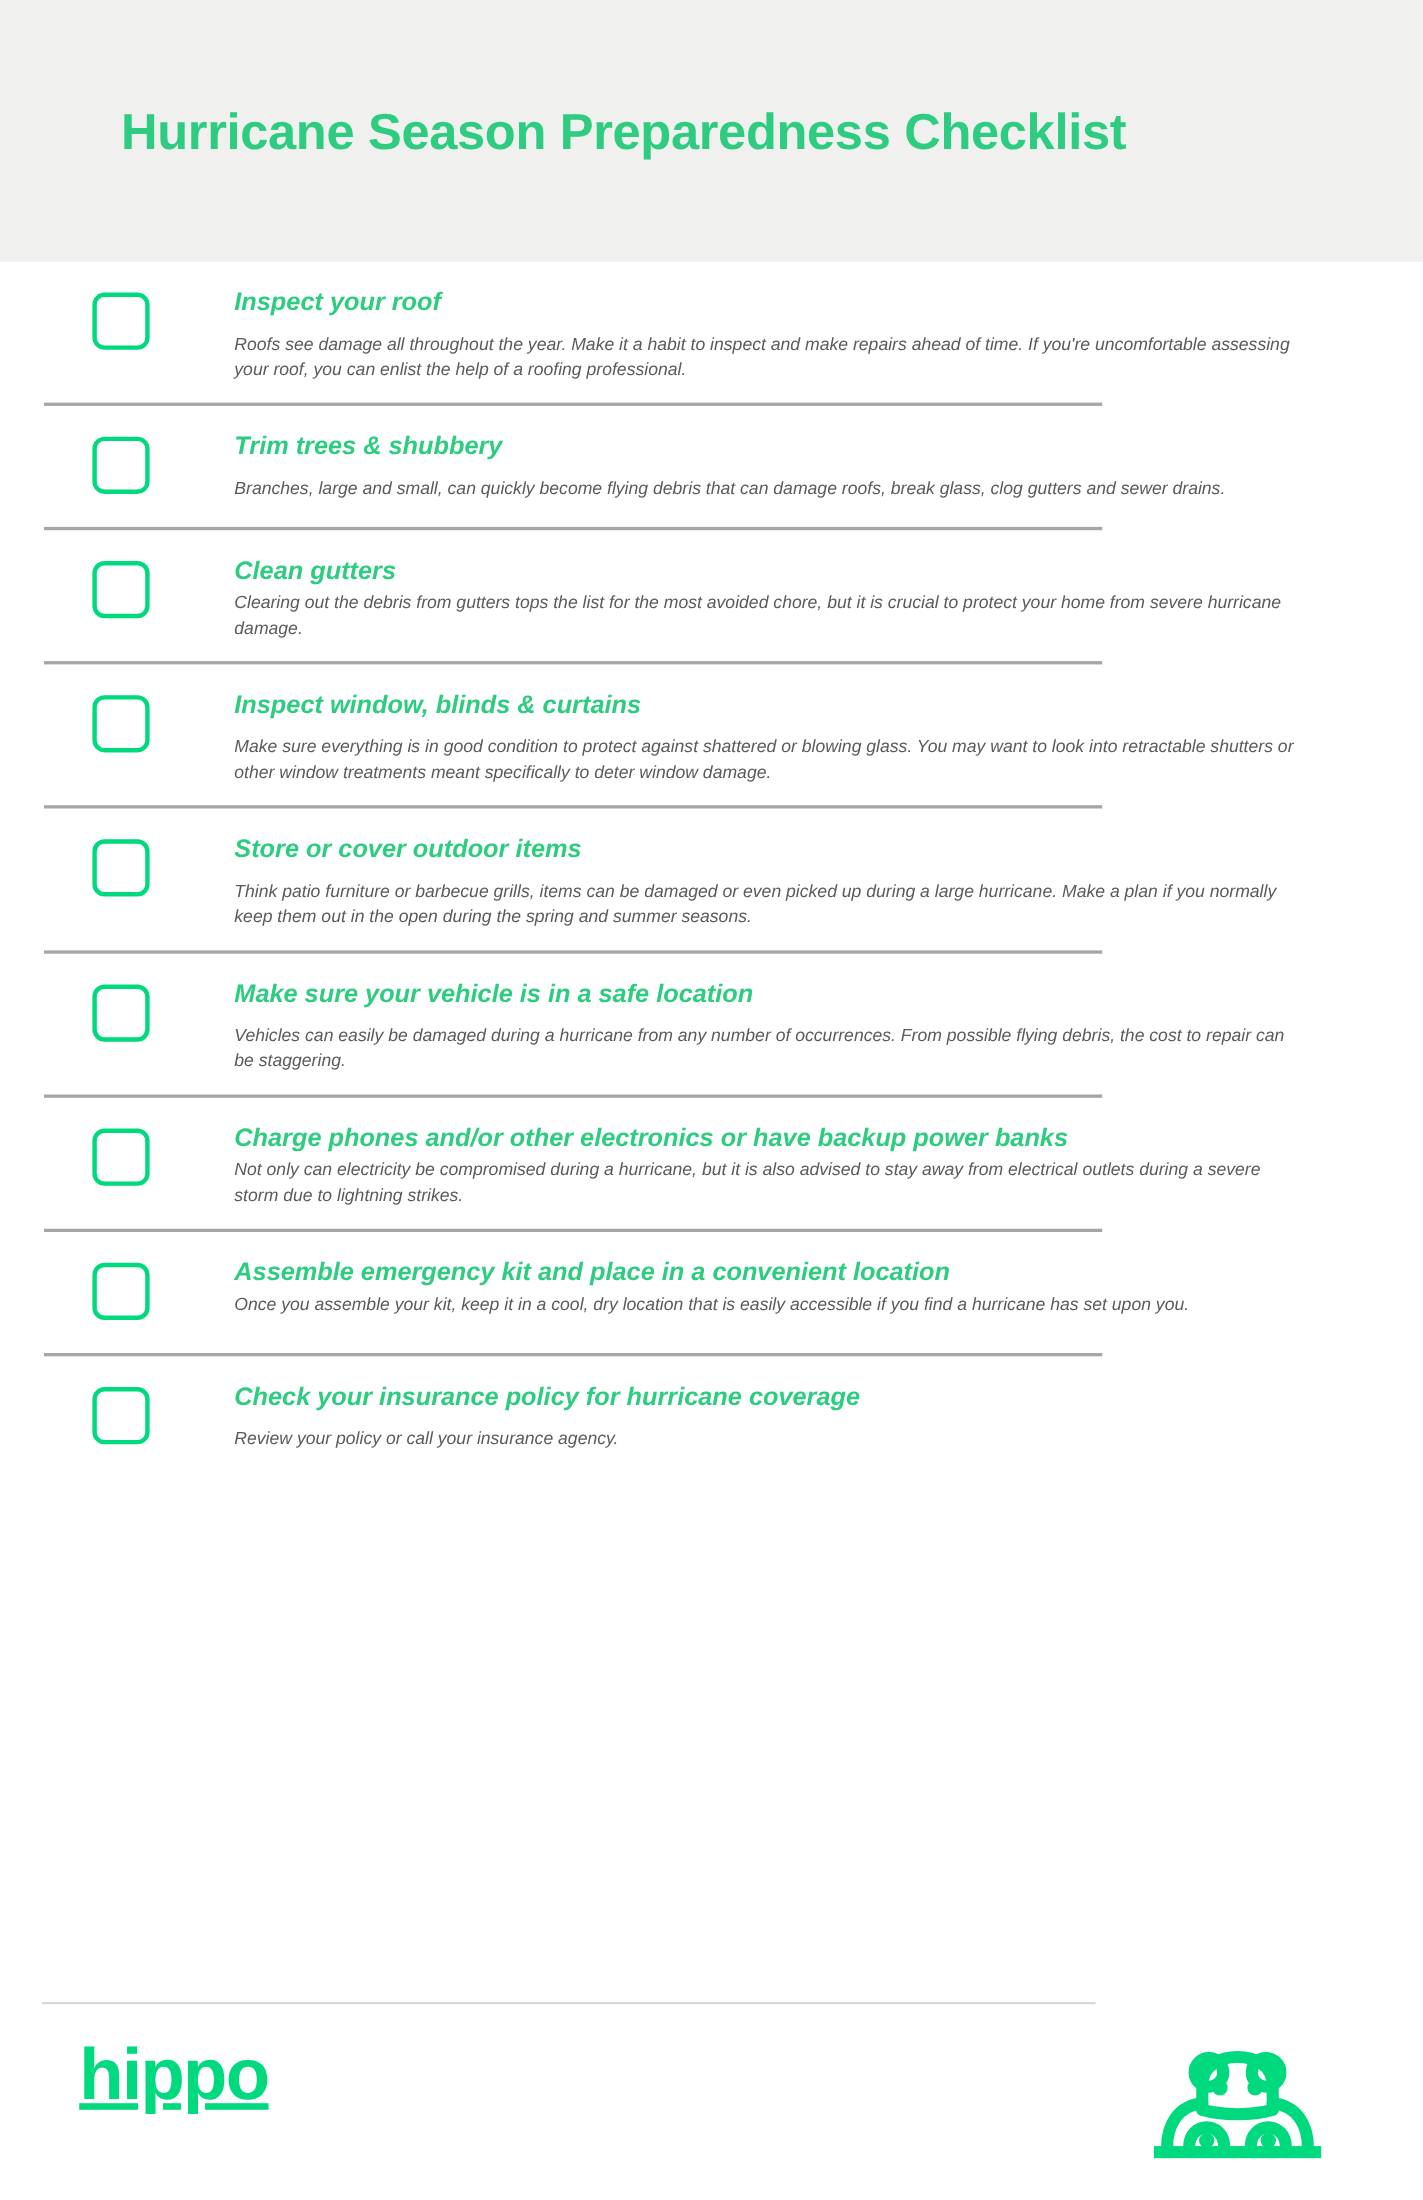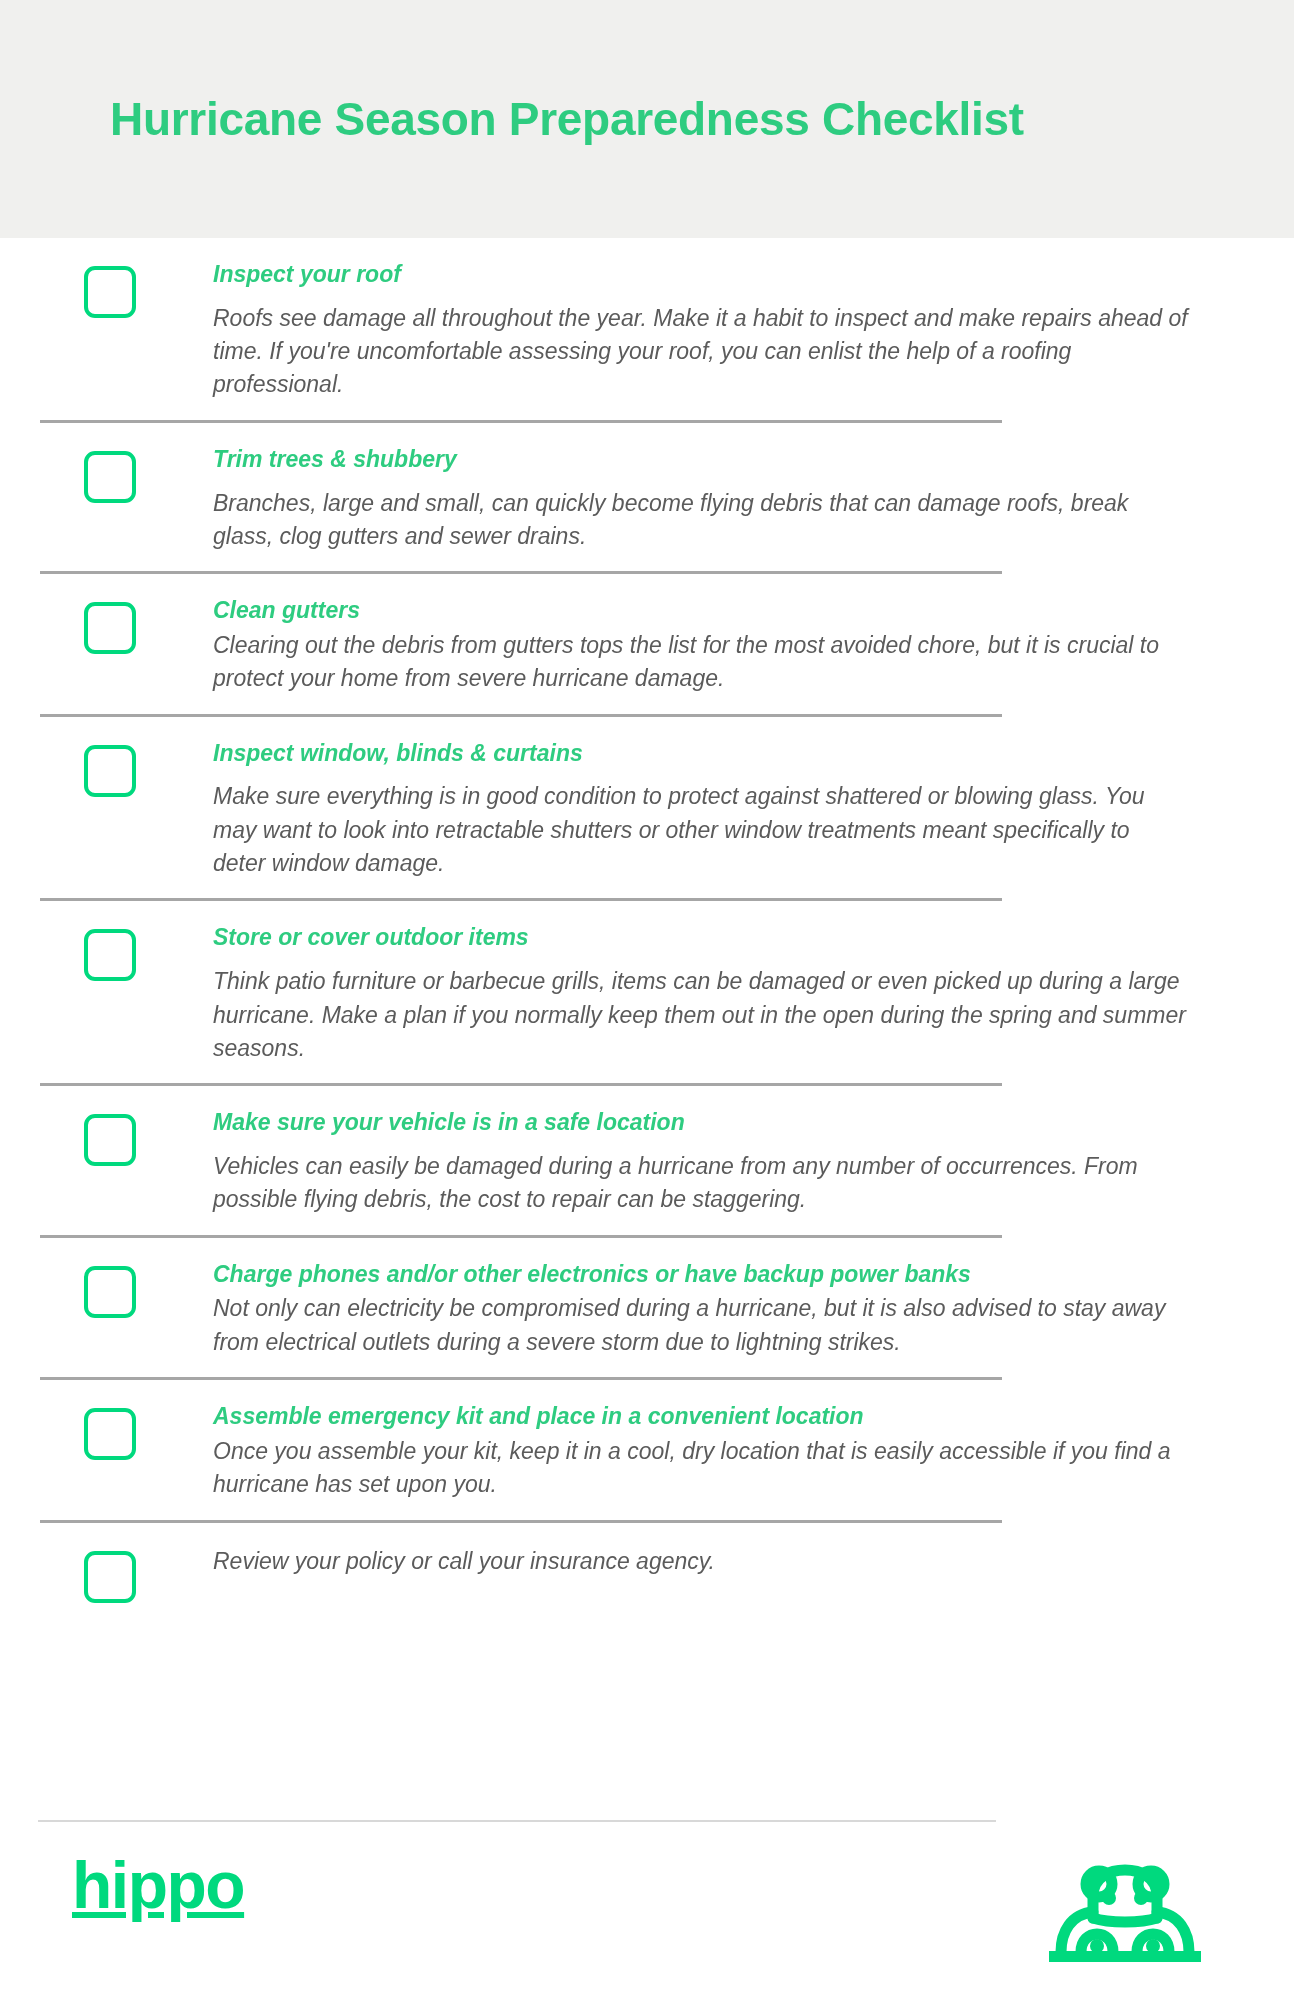--- a/index.html
+++ b/index.html
@@ -69,21 +69,21 @@
   }
   .item-title {
     color: #2ecc80;
     font-size: 23px;
     font-weight: bold;
     line-height: 1.25;
     margin-bottom: 13px;
   }
   .item-desc {
     color: #5b5b5b;
-    font-size: 23px;
+    font-size: 16px;
     line-height: 1.45;
     font-weight: normal;
   }
 
   
   .item.tight .item-title { margin-bottom: 4px; }
 
   
   .footer {
     position: absolute;
@@ -203,20 +203,21 @@
       <div class="item-body">
         <div class="item-title">Assemble emergency kit and place in a convenient location</div>
         <div class="item-desc">Once you assemble your kit, keep it in a cool, dry location that is easily accessible if you find a hurricane has set upon you.</div>
       </div>
     </div>
     <div class="item-divider"></div>
 
     <div class="item">
       <div class="checkbox"></div>
       <div class="item-body">
+        <div class="item-title">Check your insurance policy for hurricane coverage</div>
         <div class="item-desc">Review your policy or call your insurance agency.</div>
       </div>
     </div>
 
   </div>
 
   <div class="footer">
     <div class="footer-rule"></div>
     <div class="footer-inner">
       <div class="wordmark">hippo</div>

